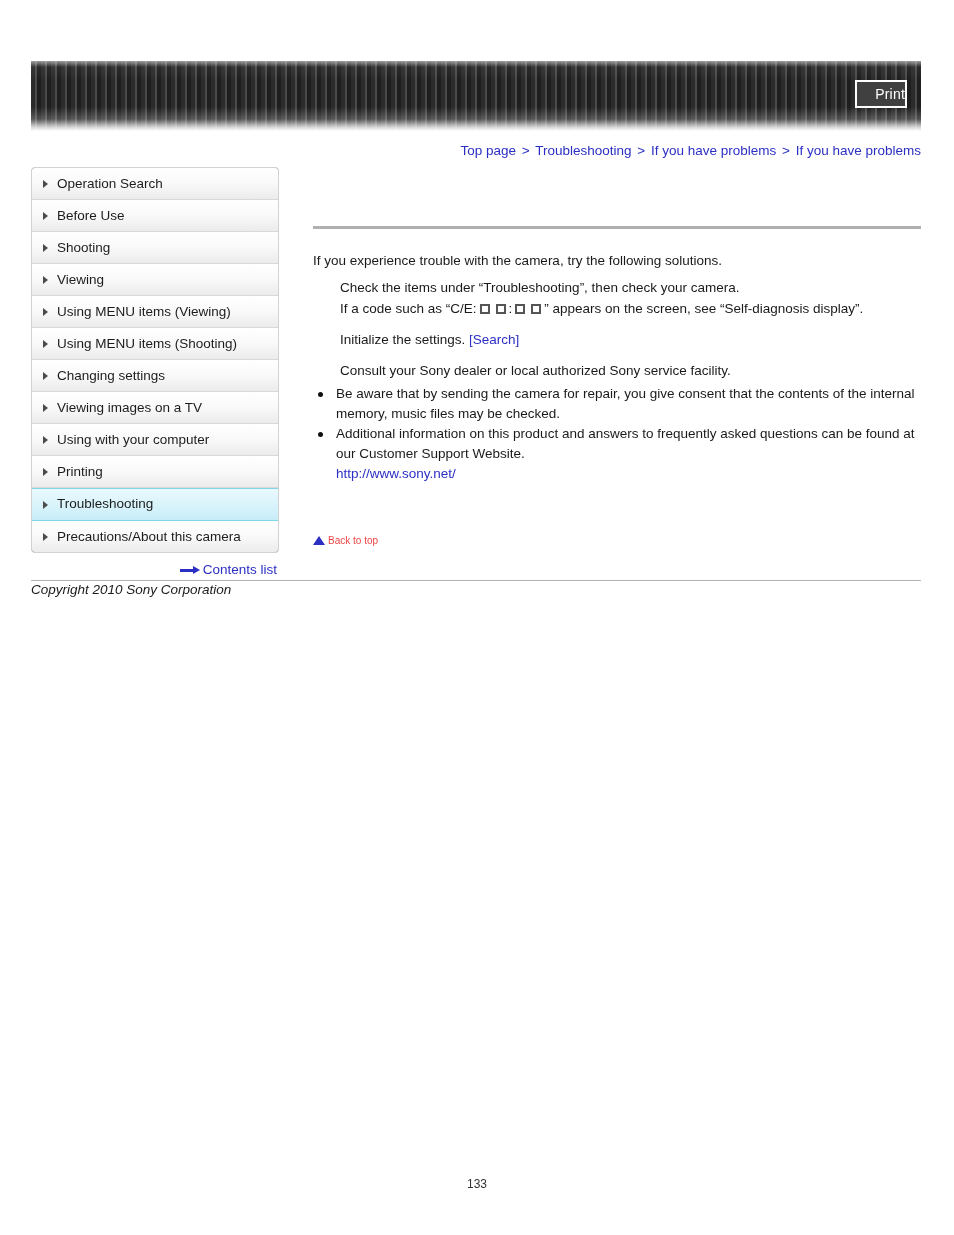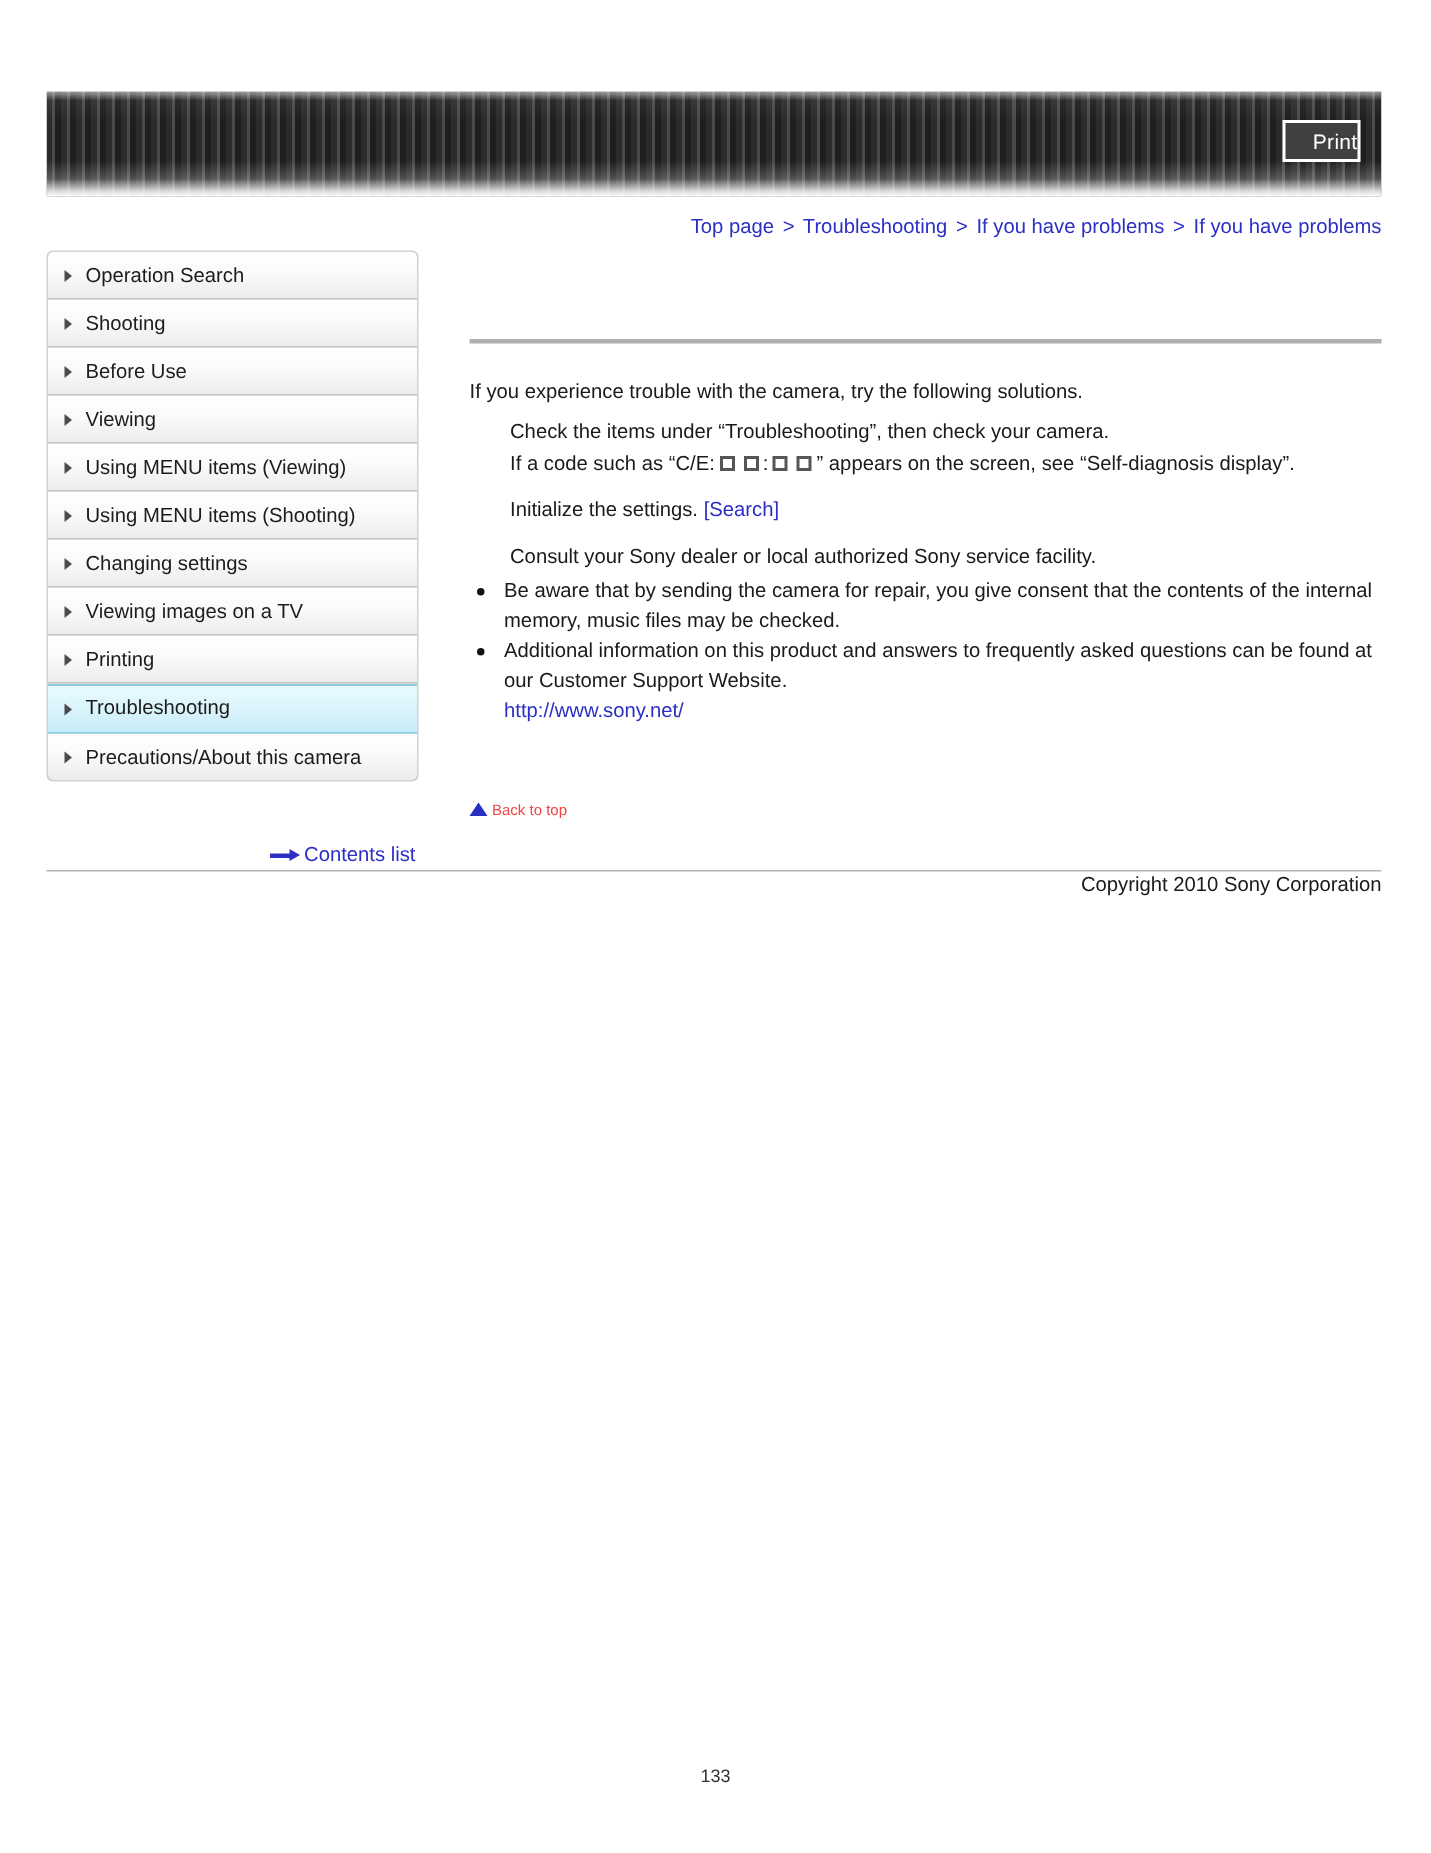--- a/index.html
+++ b/index.html
@@ -258,23 +258,24 @@
     vertical-align: -1px;
     margin-right: 3px;
   }
 
   
   #copyright {
     position: absolute;
     left: 31px;
     top: 582px;
     width: 890px;
-    text-align: right;
+    text-align: left;
     font-size: 13.5px;
     color: #1a1a1a;
+    font-style: italic;
   }
   #page-number {
     position: absolute;
     left: 0;
     top: 1177px;
     width: 954px;
     text-align: center;
     font-size: 12px;
     color: #333;
   }
@@ -298,45 +299,49 @@
   <span class="crumb">If you have problems</span>
 </div>
 
 <div id="sidebar">
   <div class="side-item">
     <span class="tri"></span>
     <span>Operation Search</span>
   </div>
   <div class="side-item">
     <span class="tri"></span>
+    <span>Before Use</span>
+  </div>
+  <div class="side-item">
+    <span class="tri"></span>
     <span>Shooting</span>
   </div>
   <div class="side-item">
     <span class="tri"></span>
-    <span>Before Use</span>
-  </div>
-  <div class="side-item">
-    <span class="tri"></span>
     <span>Viewing</span>
   </div>
   <div class="side-item">
     <span class="tri"></span>
     <span>Using MENU items (Viewing)</span>
   </div>
   <div class="side-item">
     <span class="tri"></span>
     <span>Using MENU items (Shooting)</span>
   </div>
   <div class="side-item">
     <span class="tri"></span>
     <span>Changing settings</span>
   </div>
   <div class="side-item">
     <span class="tri"></span>
     <span>Viewing images on a TV</span>
+  </div>
+  <div class="side-item">
+    <span class="tri"></span>
+    <span>Using with your computer</span>
   </div>
   <div class="side-item">
     <span class="tri"></span>
     <span>Printing</span>
   </div>
   <div class="side-item active">
     <span class="tri"></span>
     <span>Troubleshooting</span>
   </div>
   <div class="side-item">

